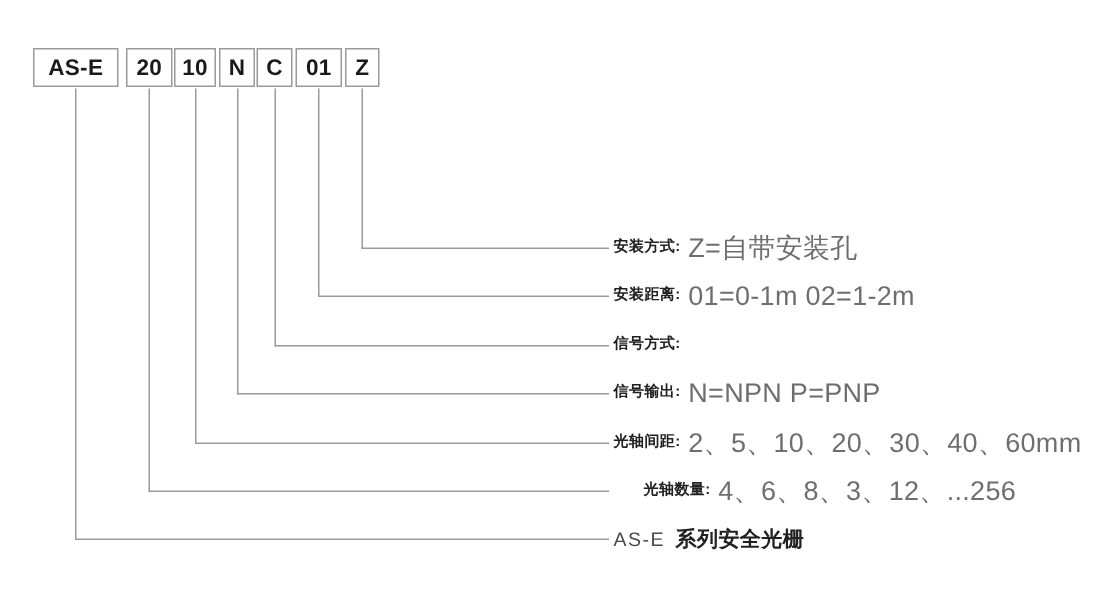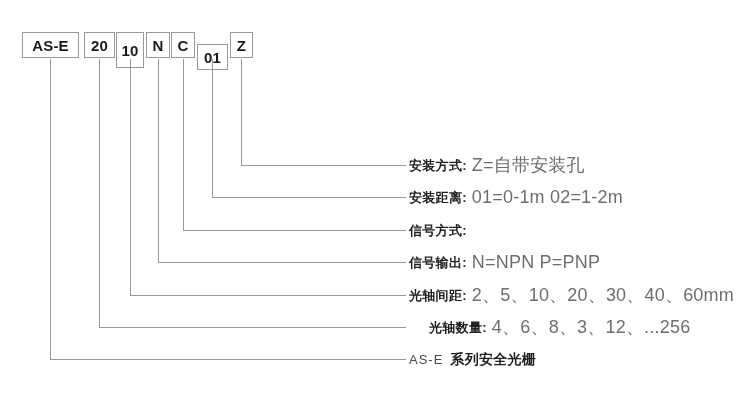--- a/index.html
+++ b/index.html
@@ -58,21 +58,21 @@
     position: absolute;
     left: 409px;
     height: 20px;
     display: flex;
     align-items: center;
     white-space: nowrap;
     line-height: 1;
   }
   .label-key {
     font-weight: bold;
-    font-size: 13px;
+    font-size: 10px;
     color: #212121;
     letter-spacing: 0.3px;
   }
   .label-key.plain {
     font-weight: normal;
     color: #4a4a4a;
     letter-spacing: 1px;
     font-size: 13px;
   }
   .label-val {
@@ -91,27 +91,27 @@
 </style>
 </head>
 <body>
 
 <div id="diagram">
 
   <div class="code-box" style="left:22px; top:32px; width:57px; height:26px;">AS-E</div>
 
   <div class="code-box" style="left:84px; top:32px; width:31px; height:26px;">20</div>
 
-  <div class="code-box" style="left:116px; top:32px; width:28px; height:36px;text-align:center;">10</div>
+  <div class="code-box" style="left:116px; top:32px; width:28px; height:26px;text-align:center;">10</div>
 
   <div class="code-box" style="left:146px; top:32px; width:24px; height:26px;">N</div>
 
   <div class="code-box" style="left:171px; top:32px; width:24px; height:26px;">C</div>
 
-  <div class="code-box" style="left:197px; top:44px; width:31px; height:26px;">01</div>
+  <div class="code-box" style="left:197px; top:32px; width:31px; height:26px;">01</div>
 
   <div class="code-box" style="left:230px; top:32px; width:23px; height:26px;">Z</div>
 
   <div class="vline" style="left:241px; top:59px;  height:107px;"></div>
   <div class="hline" style="left:241px; top:165px; width:165px;"></div>
 
   <div class="vline" style="left:212px; top:59px;  height:139px;"></div>
   <div class="hline" style="left:212px; top:197px; width:194px;"></div>
 
   <div class="vline" style="left:183px; top:59px;  height:172px;"></div>

